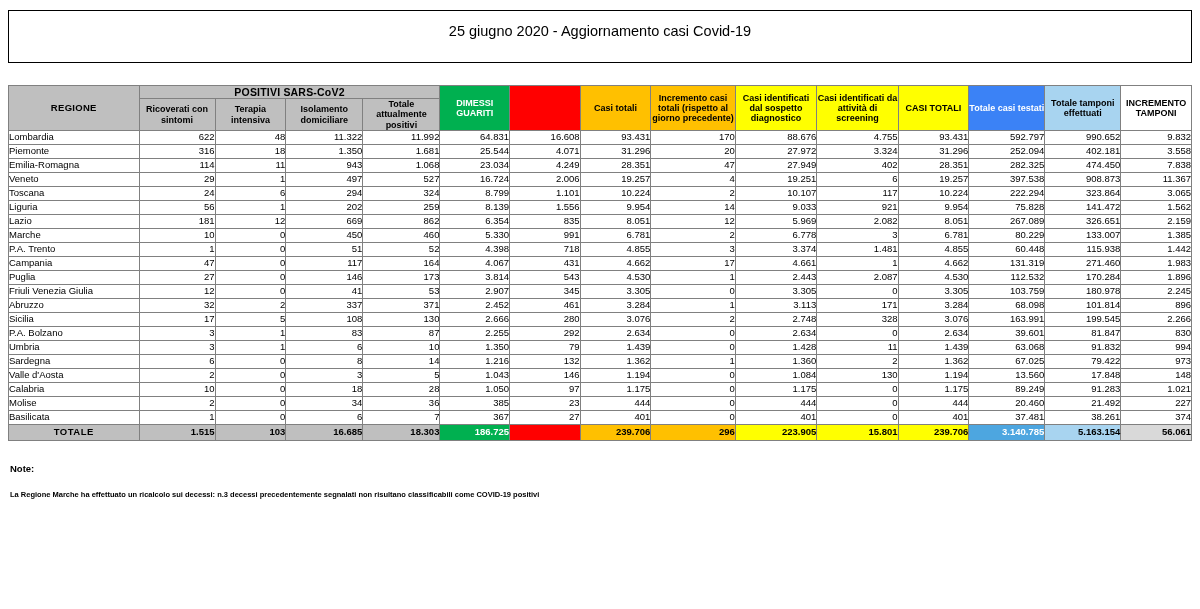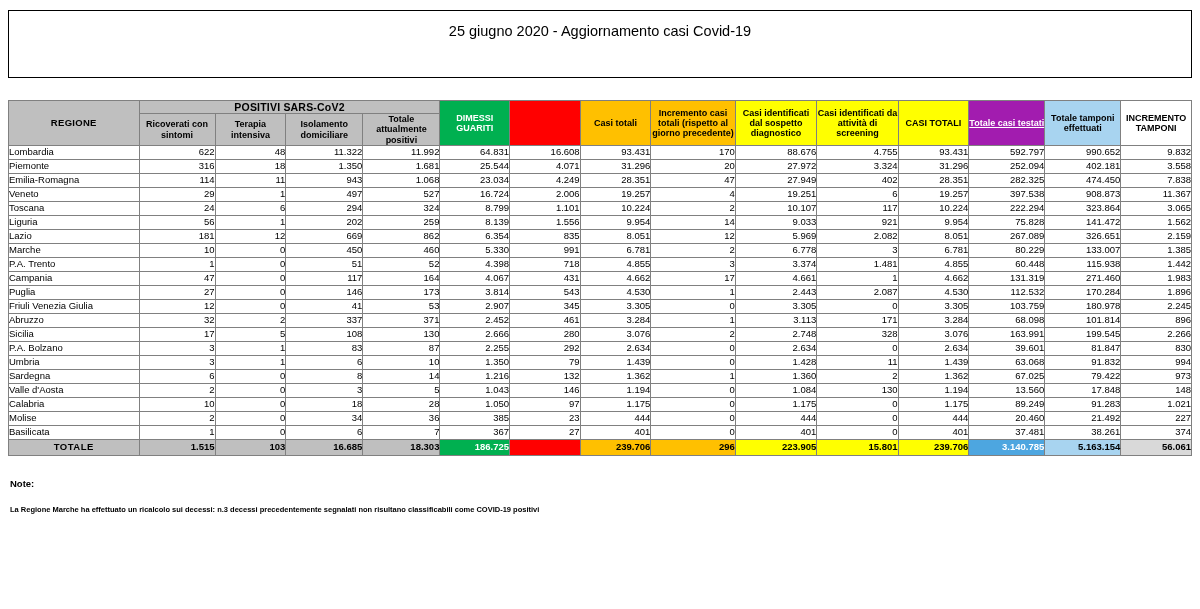--- a/index.html
+++ b/index.html
@@ -18,21 +18,21 @@
     position: relative;
     width: 1200px;
     height: 609px;
     box-sizing: border-box;
     padding: 0;
   }
   
   .title-box {
     margin: 10px 8px 12px 8px;
     border: 1px solid #000;
-    padding: 12px 6px 24px 6px;
+    padding: 12px 6px 9px 6px;
     text-align: center;
   }
   .title-line1 {
     font-size: 14.5px;
     margin-bottom: 14px;
   }
   .title-line2 {
     font-size: 14.5px;
   }
   
@@ -55,21 +55,21 @@
     font-weight: bold;
     vertical-align: middle;
     font-size: 9px;
     padding: 2px 2px;
   }
   .h-grey { background: #bfbfbf; }
   .h-green { background: #00b050; color: #ffffff; }
   .h-red { background: #ff0000; color: #ff0000; }
   .h-orange { background: #ffc000; color: #000; }
   .h-yellow { background: #ffff00; color: #000; }
-  .h-blue { background: #a21caf; color: #ffffff; text-decoration: underline; }
+  .h-blue { background: #3b82f6; color: #ffffff; }
   .h-lblue { background: #a8d4f0; color: #000; }
   .h-white { background: #ffffff; color: #000; }
   .h-region {
     background: #bfbfbf;
     font-size: 9.5px;
     letter-spacing: .3px;
   }
   .h-positivi {
     background: #bfbfbf;
     font-size: 10.5px;

